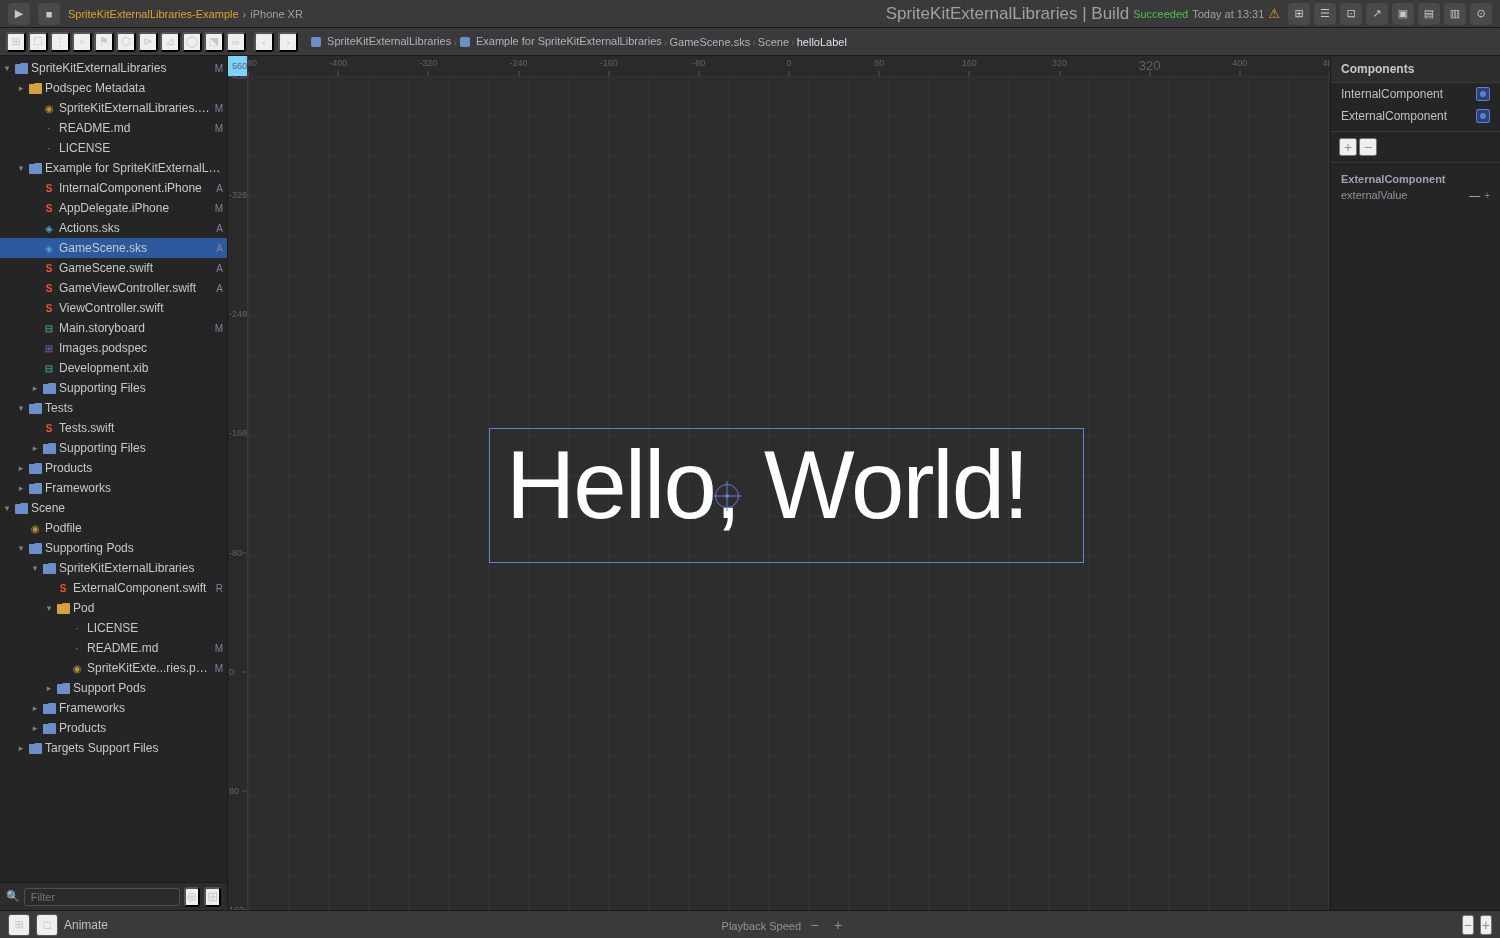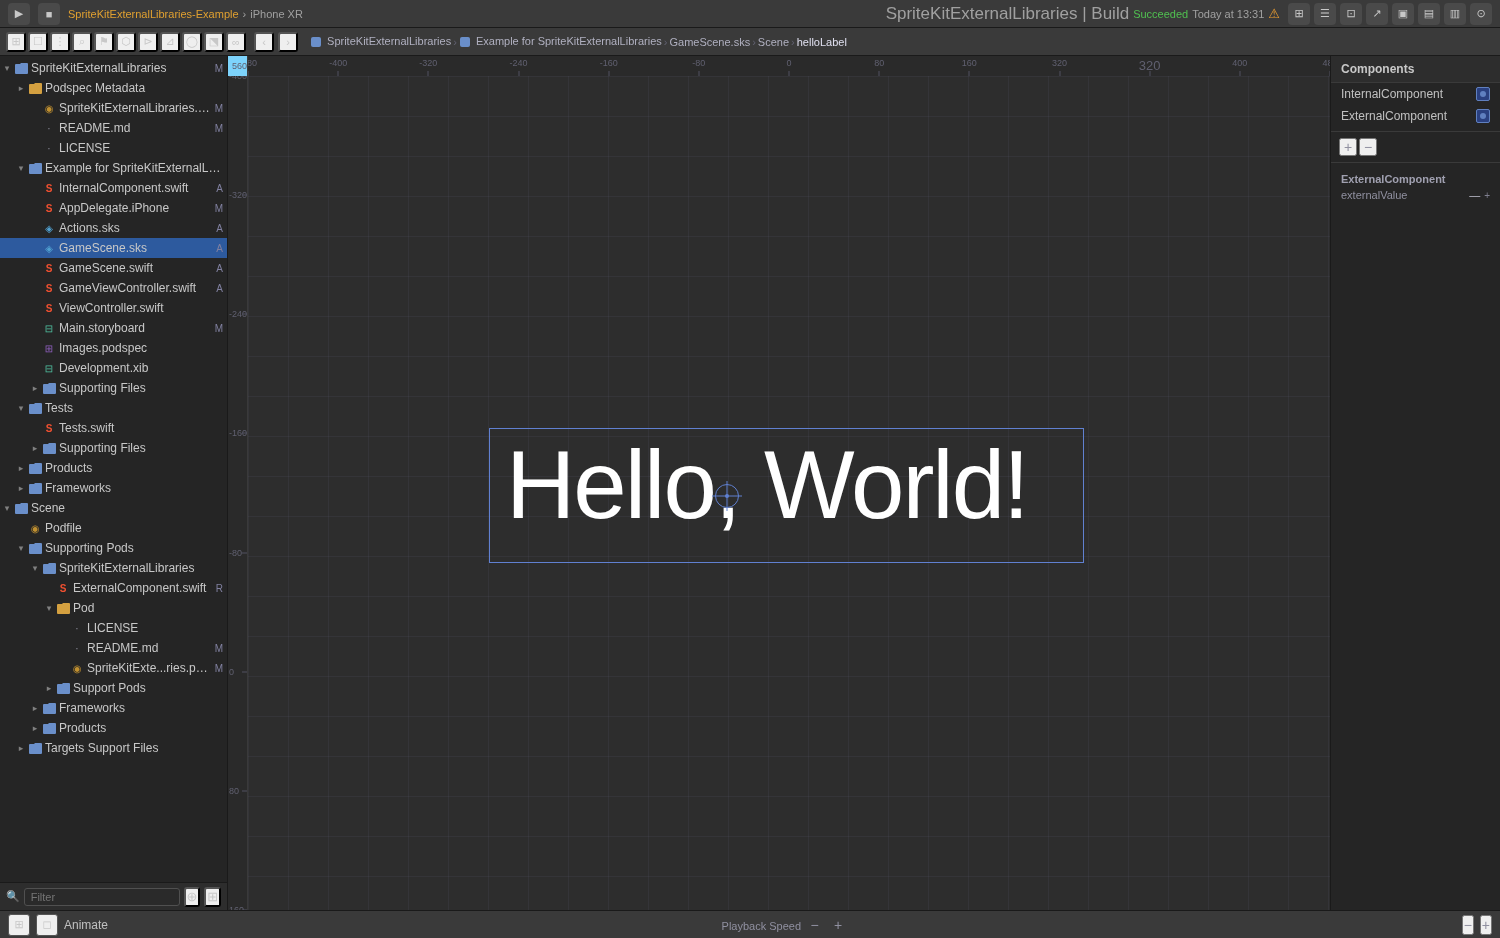--- a/index.html
+++ b/index.html
@@ -217,21 +217,21 @@
             </svg>
           </div>
           <span class="label">Example for SpriteKitExternalLibraries</span>
         </div>
         <div class="tree-item">
           <div class="indent" style="width:28px"></div>
           <div class="toggle"></div>
           <div class="file-icon">
             <span style="color:#f05030;font-size:10px;font-weight:700;">S</span>
           </div>
-          <span class="label">InternalComponent.swift</span>
+          <span class="label">InternalComponent.iPhone</span>
           <span class="badge badge-a">A</span>
         </div>
         <div class="tree-item">
           <div class="indent" style="width:28px"></div>
           <div class="toggle"></div>
           <div class="file-icon">
             <span style="color:#f05030;font-size:10px;font-weight:700;">S</span>
           </div>
           <span class="label">AppDelegate.iPhone</span>
           <span class="badge badge-m">M</span>

